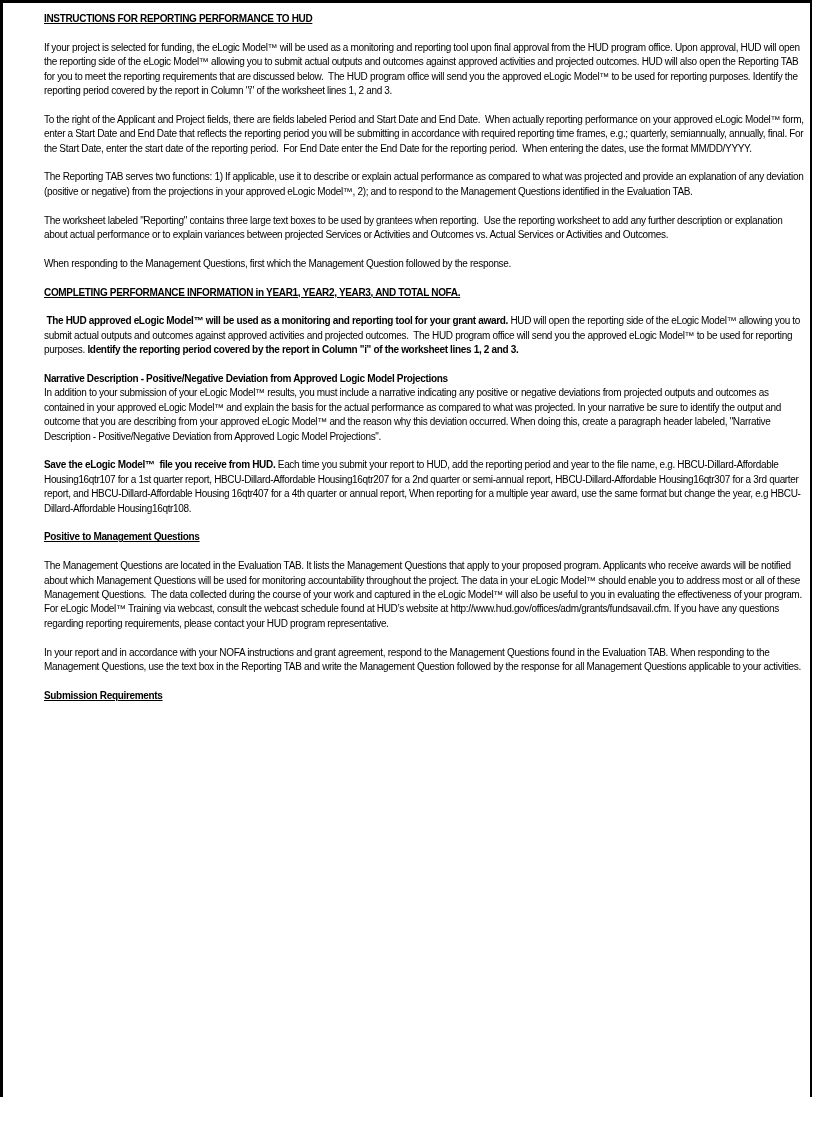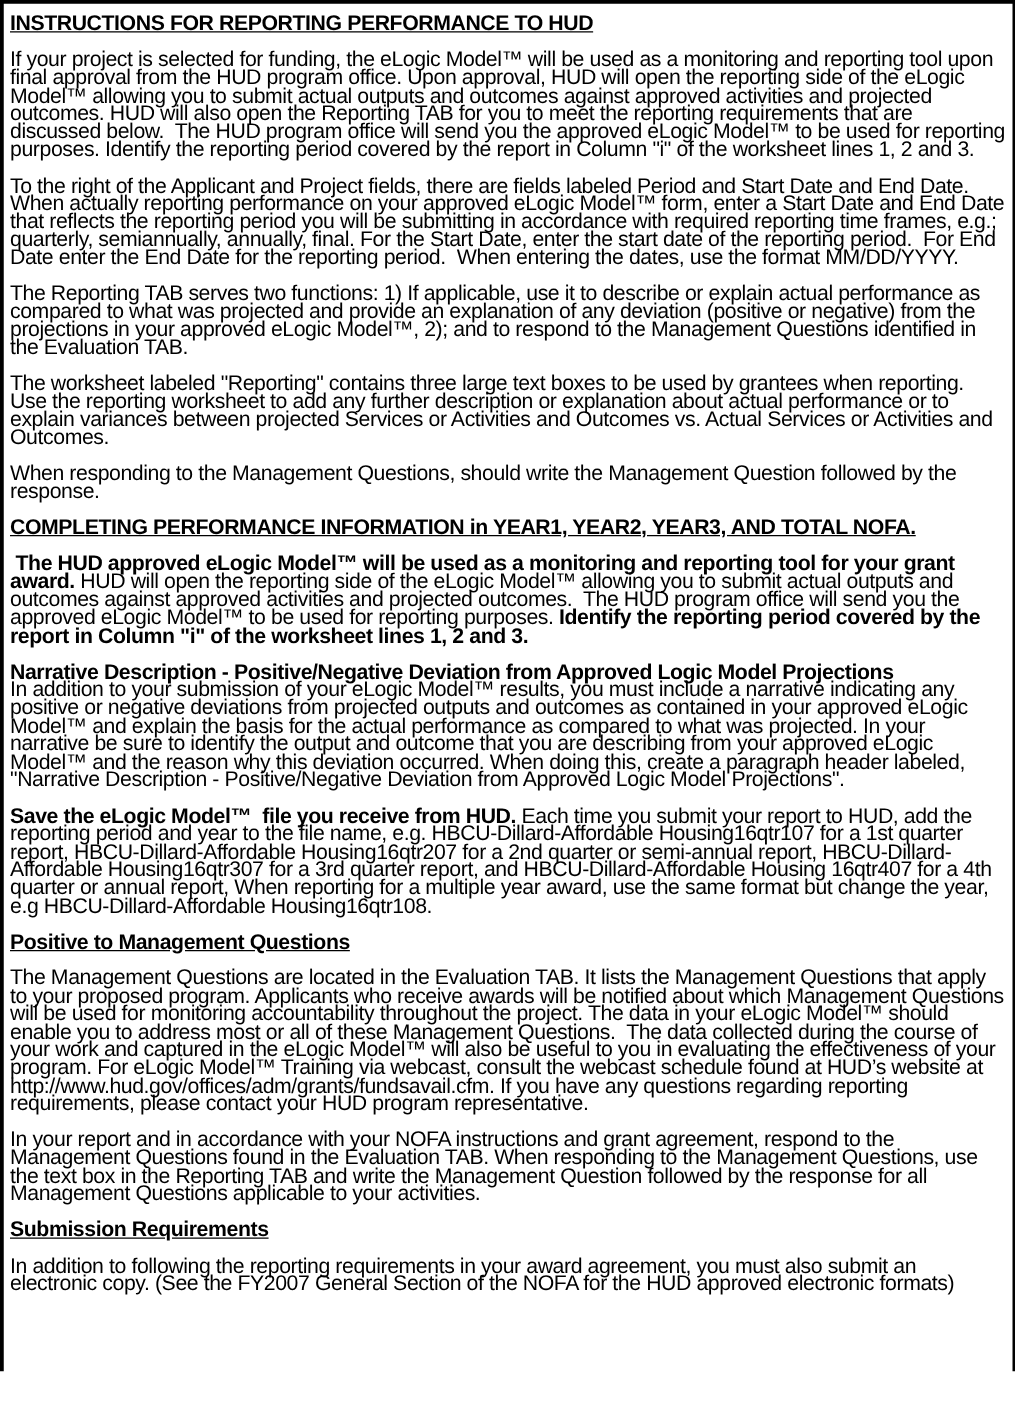--- a/index.html
+++ b/index.html
@@ -12,59 +12,59 @@
     box-sizing:border-box;
     position:absolute;left:0;top:0;
     width:812px;min-height:1097px;
     border-left:3px solid #000;
     border-top:3px solid #000;
     border-right:2px solid #000;
     background:#ffffff;
     padding:9px 6px 0 5px;
   }
   .block{
-    font-size:17px;
+    font-size:10px;
     line-height:14.4px;
     letter-spacing:-0.33px;
     white-space:pre-wrap;
     word-wrap:break-word;
+    margin-left:36px;
   }
   .spacer{height:14.4px;}
   .b{font-weight:bold;}
   .u{text-decoration:underline;}
 </style>
 </head>
 <body>
 
 <div class="page-frame">
   <div>
       <div class="block heading"><span class="b u">INSTRUCTIONS FOR REPORTING PERFORMANCE TO HUD</span></div>
       <div class="spacer"></div>
       <div class="block paragraph"><span class="">If your project is selected for funding, the eLogic Model™ will be used as a monitoring and reporting tool upon final approval from the HUD program office. Upon approval, HUD will open the reporting side of the eLogic Model™ allowing you to submit actual outputs and outcomes against approved activities and projected outcomes. HUD will also open the Reporting TAB for you to meet the reporting requirements that are discussed below.  The HUD program office will send you the approved eLogic Model™ to be used for reporting purposes. Identify the reporting period covered by the report in Column "i" of the worksheet lines 1, 2 and 3.</span></div>
       <div class="spacer"></div>
       <div class="block paragraph"><span class="">To the right of the Applicant and Project fields, there are fields labeled Period and Start Date and End Date.  When actually reporting performance on your approved eLogic Model™ form, enter a Start Date and End Date that reflects the reporting period you will be submitting in accordance with required reporting time frames, e.g.; quarterly, semiannually, annually, final. For the Start Date, enter the start date of the reporting period.  For End Date enter the End Date for the reporting period.  When entering the dates, use the format MM/DD/YYYY.</span></div>
       <div class="spacer"></div>
       <div class="block paragraph"><span class="">The Reporting TAB serves two functions: 1) If applicable, use it to describe or explain actual performance as compared to what was projected and provide an explanation of any deviation (positive or negative) from the projections in your approved eLogic Model™, 2); and to respond to the Management Questions identified in the Evaluation TAB.</span></div>
       <div class="spacer"></div>
       <div class="block paragraph"><span class="">The worksheet labeled "Reporting" contains three large text boxes to be used by grantees when reporting.  Use the reporting worksheet to add any further description or explanation about actual performance or to explain variances between projected Services or Activities and Outcomes vs. Actual Services or Activities and Outcomes.</span></div>
       <div class="spacer"></div>
-      <div class="block paragraph"><span class="">When responding to the Management Questions, should write the Management Question followed by the response.</span></div>
+      <div class="block paragraph"><span class="">When responding to the Management Questions, first which the Management Question followed by the response.</span></div>
       <div class="spacer"></div>
       <div class="block heading"><span class="b u">COMPLETING PERFORMANCE INFORMATION in YEAR1, YEAR2, YEAR3, AND TOTAL NOFA.</span></div>
       <div class="spacer"></div>
       <div class="block paragraph"><span class="b "> The HUD approved eLogic Model™ will be used as a monitoring and reporting tool for your grant award. </span><span class="">HUD will open the reporting side of the eLogic Model™ allowing you to submit actual outputs and outcomes against approved activities and projected outcomes.  The HUD program office will send you the approved eLogic Model™ to be used for reporting purposes. </span><span class="b ">Identify the reporting period covered by the report in Column "i" of the worksheet lines 1, 2 and 3.</span></div>
       <div class="spacer"></div>
       <div class="block subheading"><span class="b ">Narrative Description - Positive/Negative Deviation from Approved Logic Model Projections</span></div>
       <div class="block paragraph"><span class="">In addition to your submission of your eLogic Model™ results, you must include a narrative indicating any positive or negative deviations from projected outputs and outcomes as contained in your approved eLogic Model™ and explain the basis for the actual performance as compared to what was projected. In your narrative be sure to identify the output and outcome that you are describing from your approved eLogic Model™ and the reason why this deviation occurred. When doing this, create a paragraph header labeled, "Narrative Description - Positive/Negative Deviation from Approved Logic Model Projections".</span></div>
       <div class="spacer"></div>
       <div class="block paragraph"><span class="b ">Save the eLogic Model™  file you receive from HUD. </span><span class="">Each time you submit your report to HUD, add the reporting period and year to the file name, e.g. HBCU-Dillard-Affordable Housing16qtr107 for a 1st quarter report, HBCU-Dillard-Affordable Housing16qtr207 for a 2nd quarter or semi-annual report, HBCU-Dillard-Affordable Housing16qtr307 for a 3rd quarter report, and HBCU-Dillard-Affordable Housing 16qtr407 for a 4th quarter or annual report, When reporting for a multiple year award, use the same format but change the year, e.g HBCU-Dillard-Affordable Housing16qtr108.</span></div>
       <div class="spacer"></div>
       <div class="block heading"><span class="b u">Positive to Management Questions</span></div>
       <div class="spacer"></div>
       <div class="block paragraph"><span class="">The Management Questions are located in the Evaluation TAB. It lists the Management Questions that apply to your proposed program. Applicants who receive awards will be notified about which Management Questions will be used for monitoring accountability throughout the project. The data in your eLogic Model™ should enable you to address most or all of these Management Questions.  The data collected during the course of your work and captured in the eLogic Model™ will also be useful to you in evaluating the effectiveness of your program. For eLogic Model™ Training via webcast, consult the webcast schedule found at HUD’s website at http://www.hud.gov/offices/adm/grants/fundsavail.cfm. If you have any questions regarding reporting requirements, please contact your HUD program representative.</span></div>
       <div class="spacer"></div>
       <div class="block paragraph"><span class="">In your report and in accordance with your NOFA instructions and grant agreement, respond to the Management Questions found in the Evaluation TAB. When responding to the Management Questions, use the text box in the Reporting TAB and write the Management Question followed by the response for all Management Questions applicable to your activities.</span></div>
       <div class="spacer"></div>
       <div class="block heading"><span class="b u">Submission Requirements</span></div>
       <div class="spacer"></div>
-      <div class="block paragraph"><span class="">In addition to following the reporting requirements in your award agreement, you must also submit an electronic copy. (See the FY2007 General Section of the NOFA for the HUD approved electronic formats)</span></div>
     </div>
 </div>
 
 </body></html>

